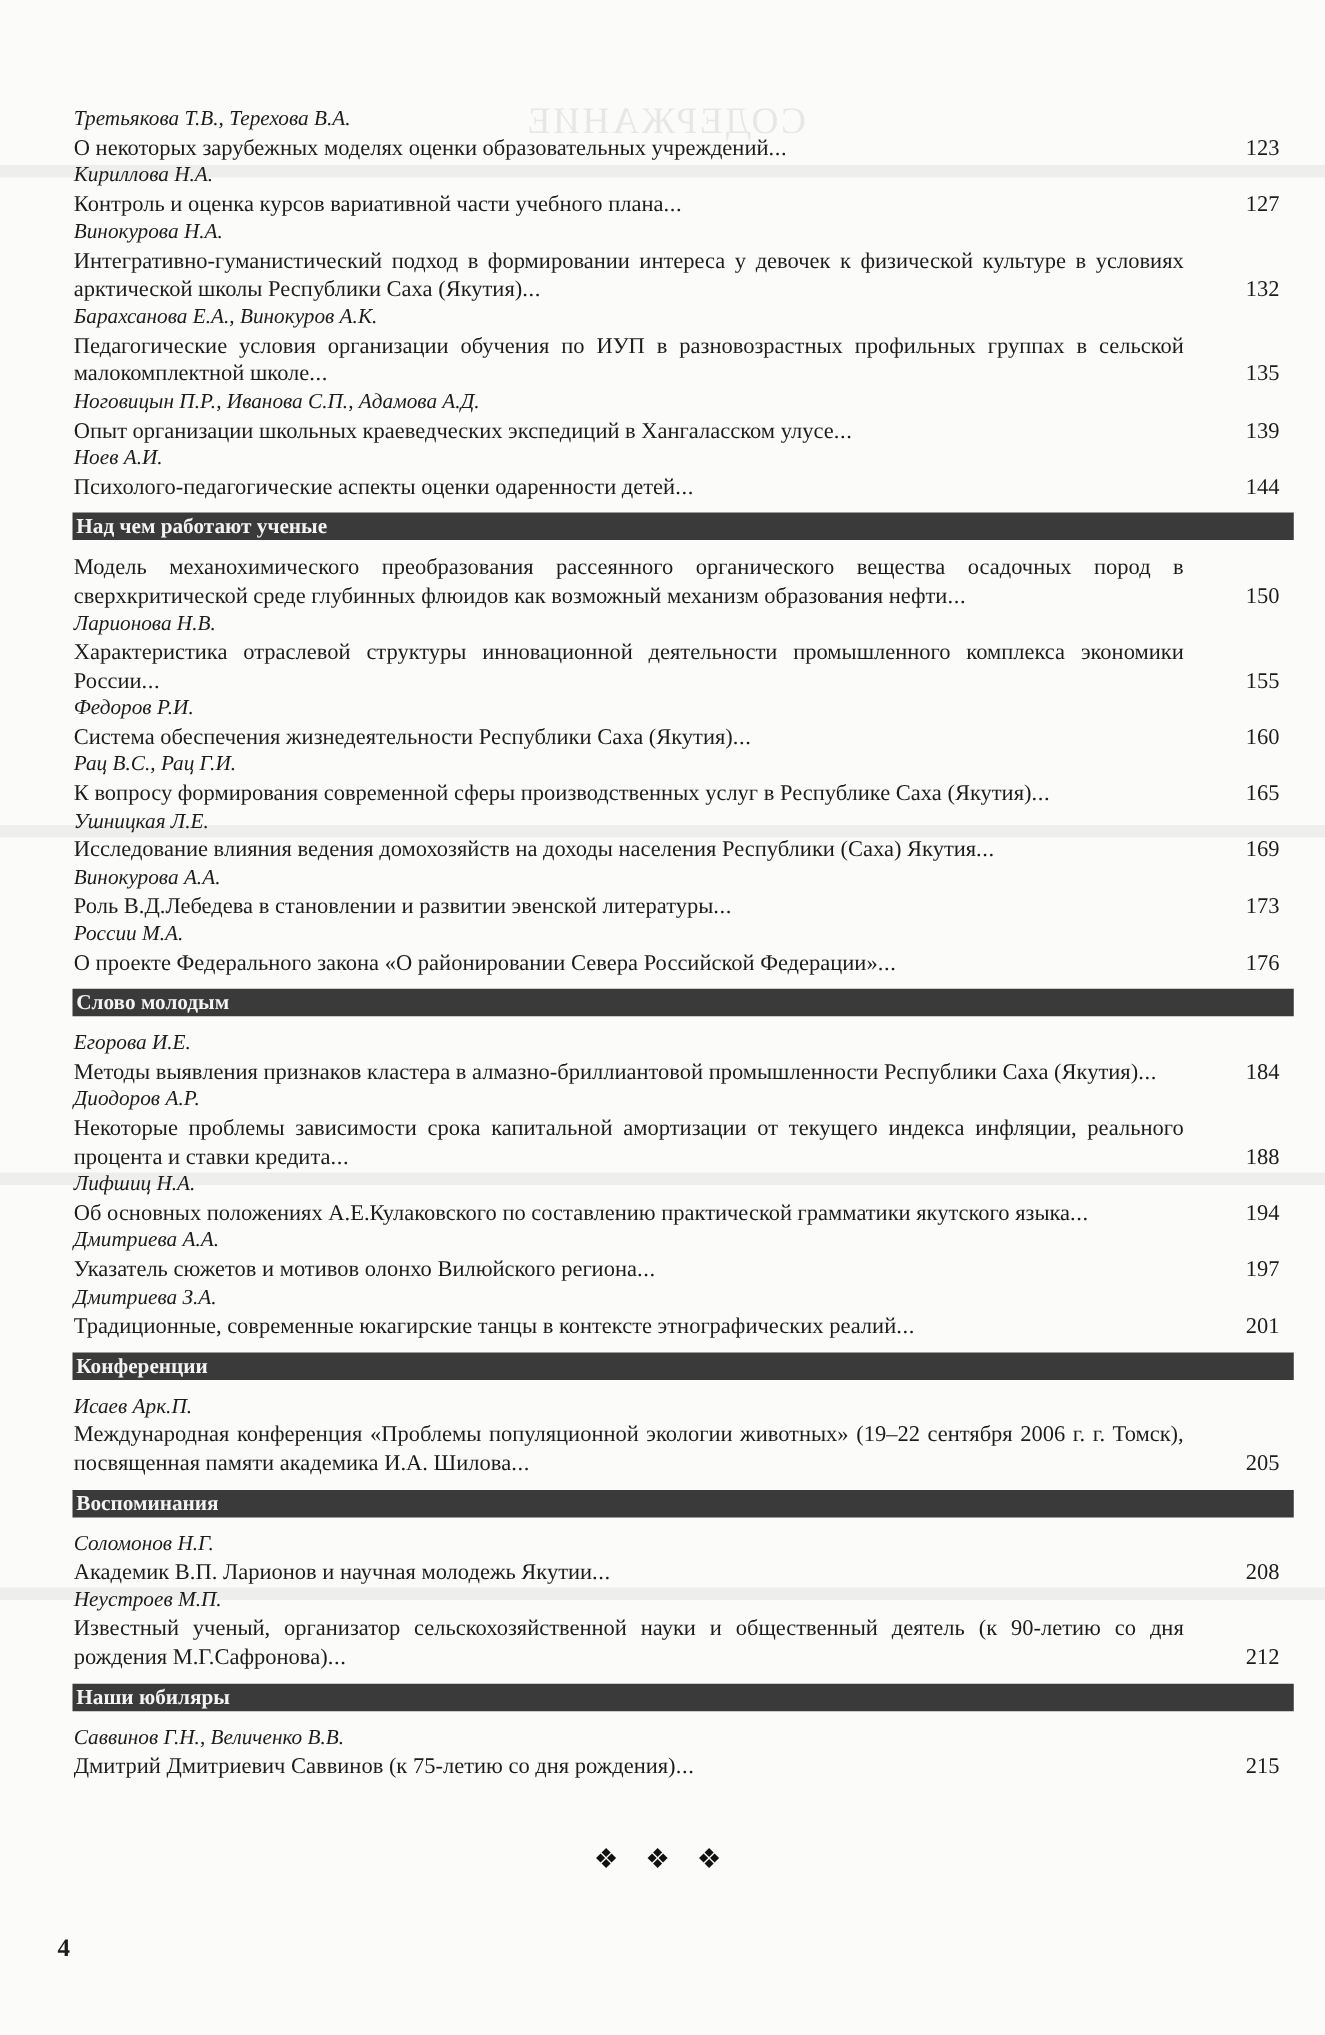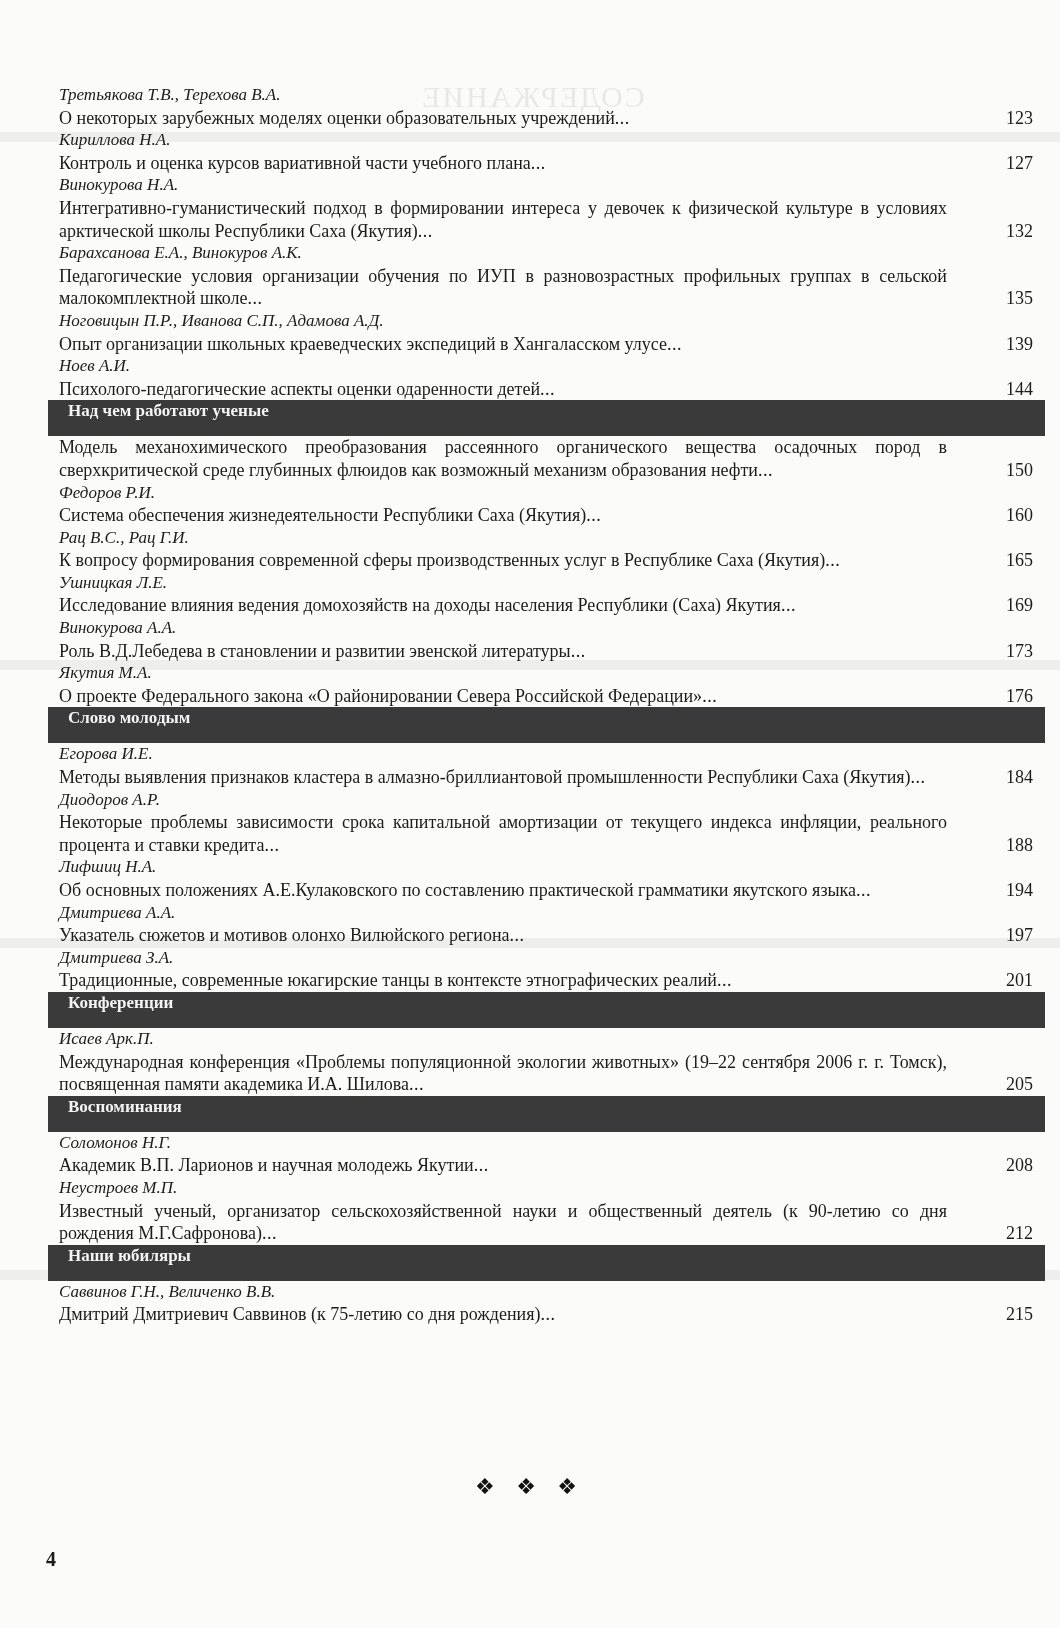--- a/index.html
+++ b/index.html
@@ -24,23 +24,23 @@
     }
     .toc {
       position: absolute; left: 48px; top: 84px; width: 997px;
     }
     .section-bar {
       background: #3a3a3a;
       color: #f4f4f4;
       font-weight: bold;
       font-size: 17px;
       line-height: 22px;
-      height: 36px;
-      padding-left: 20px;
-      margin: 0;
+      height: 22px;
+      padding-left: 3px;
+      margin: 10px;
     }
     .entry { padding-left: 11px; }
     .author {
       font-style: italic;
       font-size: 17px;
       line-height: 22.6px;
       height: 22.6px;
       white-space: nowrap;
     }
     .row {
@@ -50,21 +50,21 @@
       line-height: 22.6px;
     }
     .title {
       flex: 1;
       text-align: justify;
       padding-right: 40px;
     }
     .title .dots { letter-spacing: 0.5px; }
     .page {
       width: 46px;
-      text-align: right;
+      text-align: center;
       padding-right: 12px;
       flex-shrink: 0;
     }
     .ornament {
       position: absolute; top: 1474px; left: 0; width: 1060px;
       text-align: center; font-size: 22px; letter-spacing: 8px;
       color: #111;
     }
     .page-number {
       position: absolute; left: 46px; top: 1548px;
@@ -124,20 +124,27 @@
       </div>
     </div>
     <div class="section-bar">Над чем работают ученые</div>
     <div class="entry">
       <div class="row">
         <div class="title"><span>Модель механохимического преобразования рассеянного органического вещества осадочных пород в сверхкритической среде глубинных флюидов как возможный механизм образования нефти</span><span class="dots">...</span></div>
         <div class="page">150</div>
       </div>
     </div>
     <div class="entry">
+      <div class="author">Ларионова Н.В.</div>
+      <div class="row">
+        <div class="title"><span>Характеристика отраслевой структуры инновационной деятельности промышленного комплекса экономики России</span><span class="dots">...</span></div>
+        <div class="page">155</div>
+      </div>
+    </div>
+    <div class="entry">
       <div class="author">Федоров Р.И.</div>
       <div class="row">
         <div class="title"><span>Система обеспечения жизнедеятельности Республики Саха (Якутия)</span><span class="dots">...</span></div>
         <div class="page">160</div>
       </div>
     </div>
     <div class="entry">
       <div class="author">Рац В.С., Рац Г.И.</div>
       <div class="row">
         <div class="title"><span>К вопросу формирования современной сферы производственных услуг в Республике Саха (Якутия)</span><span class="dots">...</span></div>
@@ -152,21 +159,21 @@
       </div>
     </div>
     <div class="entry">
       <div class="author">Винокурова А.А.</div>
       <div class="row">
         <div class="title"><span>Роль В.Д.Лебедева в становлении и развитии эвенской литературы</span><span class="dots">...</span></div>
         <div class="page">173</div>
       </div>
     </div>
     <div class="entry">
-      <div class="author">Якутия М.А.</div>
+      <div class="author">России М.А.</div>
       <div class="row">
         <div class="title"><span>О проекте Федерального закона «О районировании Севера Российской Федерации»</span><span class="dots">...</span></div>
         <div class="page">176</div>
       </div>
     </div>
     <div class="section-bar">Слово молодым</div>
     <div class="entry">
       <div class="author">Егорова И.Е.</div>
       <div class="row">
         <div class="title"><span>Методы выявления признаков кластера в алмазно-бриллиантовой промышленности  Республики Саха (Якутия)</span><span class="dots">...</span></div>

